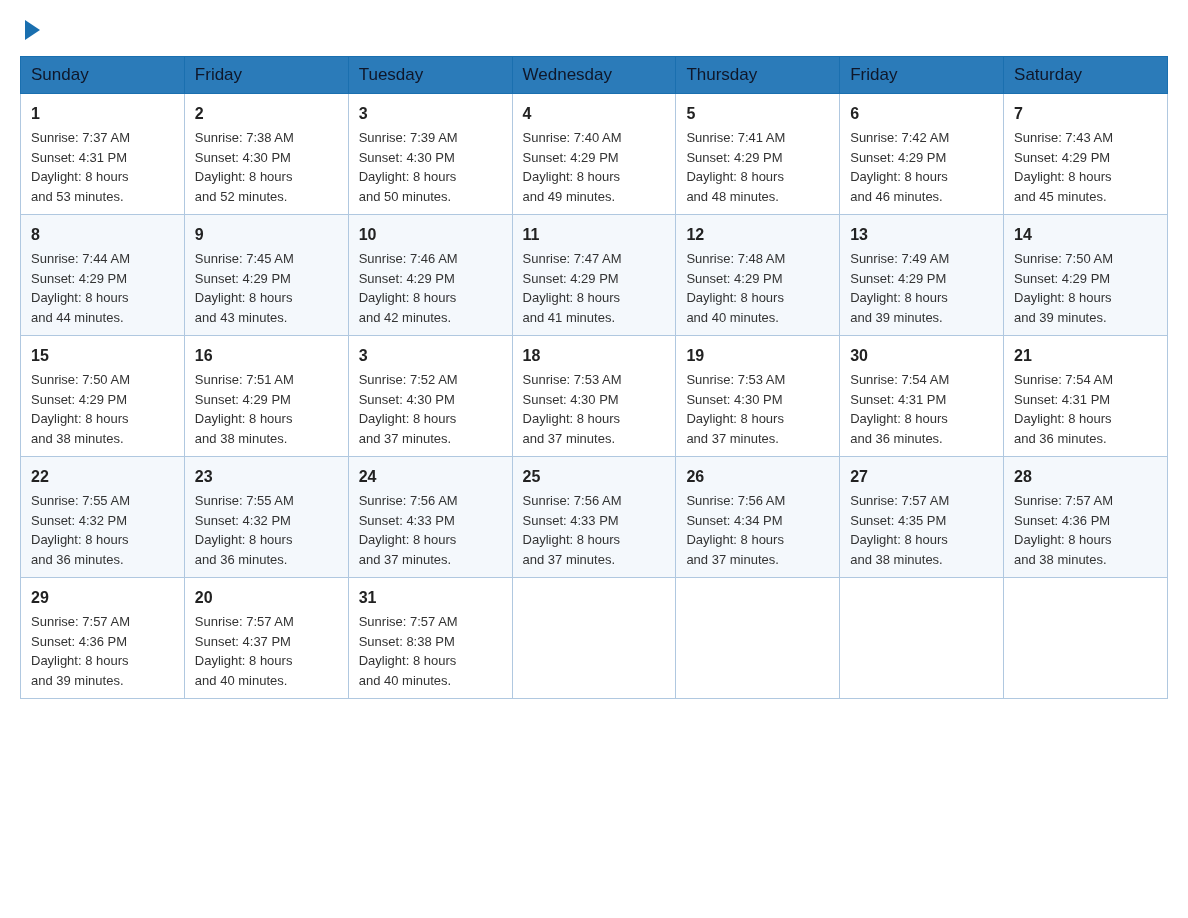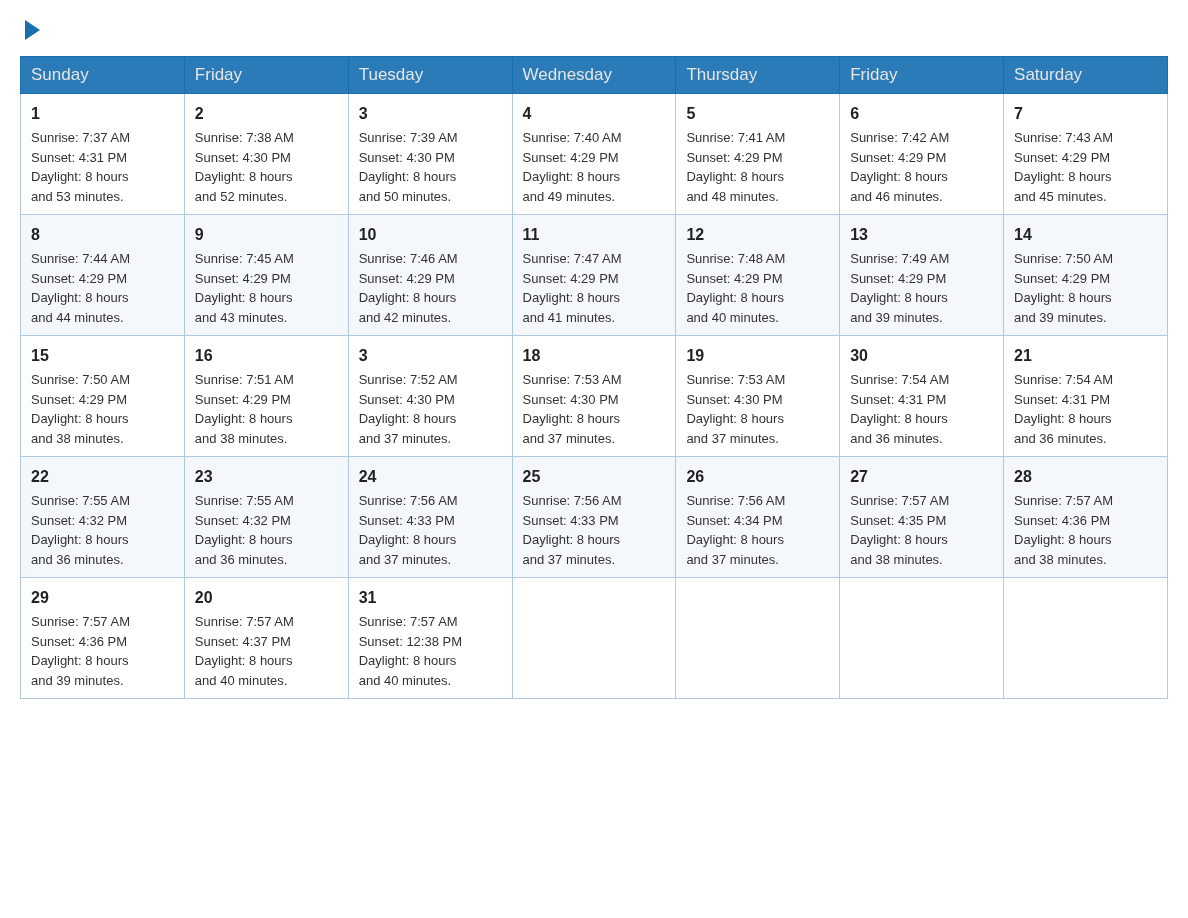--- a/index.html
+++ b/index.html
@@ -41,21 +41,21 @@
       color: #444;
       margin-top: 4px;
     }
     .calendar-table {
       width: 100%;
       border-collapse: collapse;
       border: 1px solid #1a6faf;
     }
     .calendar-table th {
       background-color: #2b7bb9;
-      color: #e5e5e5;
+      color: #0f172a;
       font-size: 17px;
       font-weight: normal;
       padding: 8px 10px;
       text-align: left;
       border: 1px solid #1a6faf;
     }
     .calendar-table td {
       vertical-align: top;
       padding: 8px 10px;
       border: 1px solid #b0c8e0;
@@ -321,21 +321,21 @@
       </td>
         <td>
         <span class="day-number">20</span>
         <span class="day-info">Sunrise: 7:57 AM</span><br>
         <span class="day-info">Sunset: 4:37 PM</span><br>
         <span class="day-info">Daylight: 8 hours<br> and 40 minutes.</span>
       </td>
         <td>
         <span class="day-number">31</span>
         <span class="day-info">Sunrise: 7:57 AM</span><br>
-        <span class="day-info">Sunset: 12:38 PM</span><br>
+        <span class="day-info">Sunset: 8:38 PM</span><br>
         <span class="day-info">Daylight: 8 hours<br> and 40 minutes.</span>
       </td>
         <td class="empty-cell"></td>
         <td class="empty-cell"></td>
         <td class="empty-cell"></td>
         <td class="empty-cell"></td>
       </tr>
     </tbody>
 </table>
 

